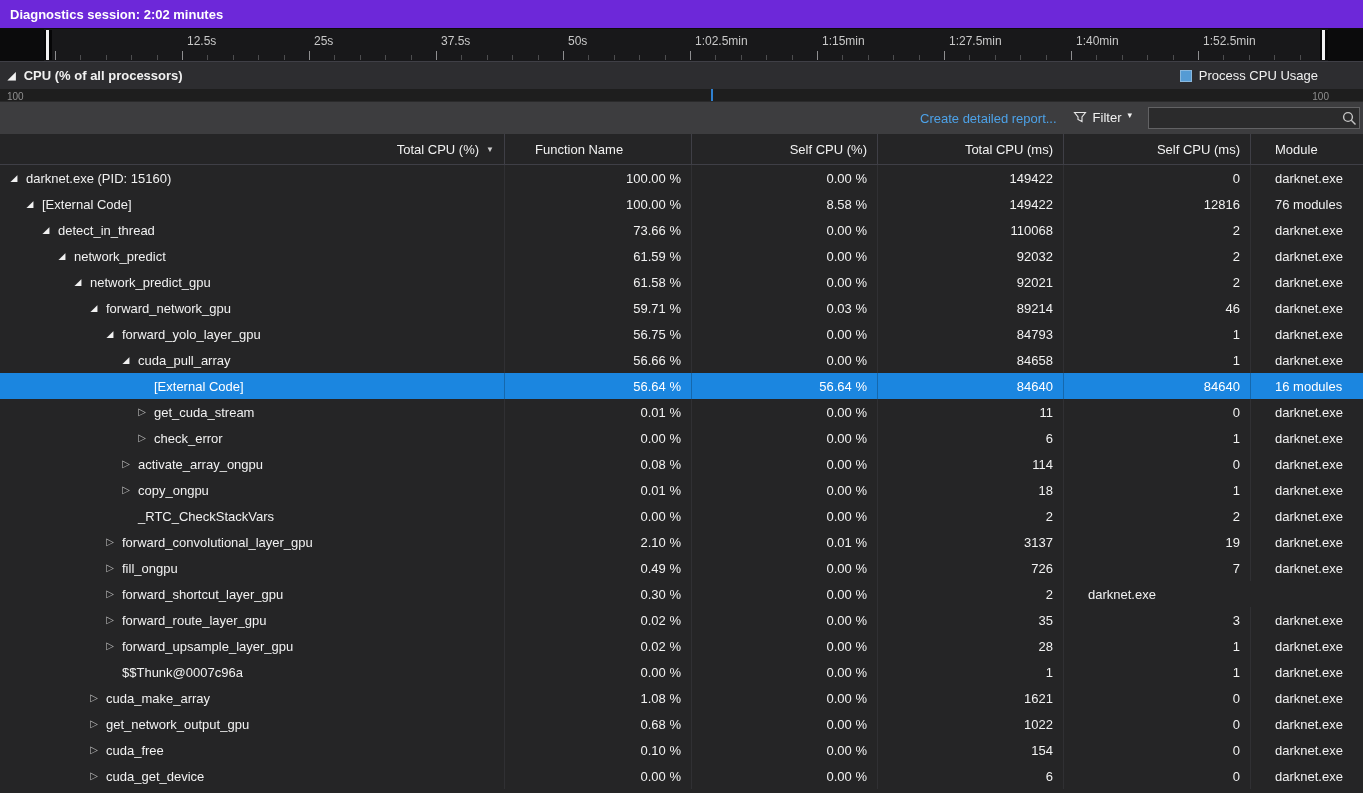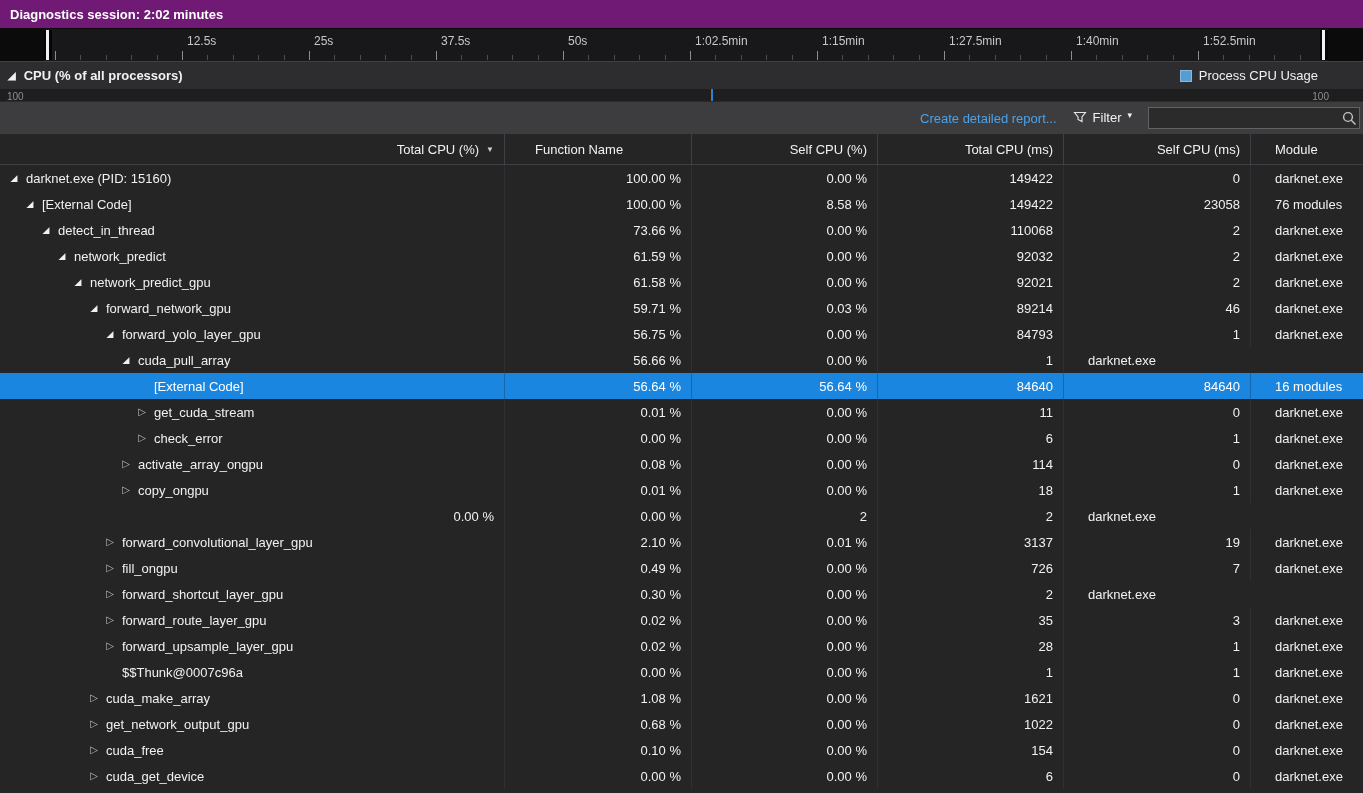--- a/index.html
+++ b/index.html
@@ -1,20 +1,20 @@
 <!DOCTYPE html>
 <html><head>
 <meta charset="utf-8">
 <style>
   * { margin:0; padding:0; box-sizing:border-box; }
   html,body { width:1363px; height:793px; overflow:hidden; background:#252526;
     font-family:"Liberation Sans", sans-serif; }
 
   
-  .top-bar { height:28px; background:#701a75; display:flex; align-items:center;
+  .top-bar { height:28px; background:#6d28d9; display:flex; align-items:center;
     padding-left:10px; color:#ffffff; font-size:13px; font-weight:bold; }
 
   
   .ruler { position:relative; height:33px; background:#18181a; border-top:1px solid #0c0c0c; }
   .cap { position:absolute; top:0; bottom:0; background:#0b0b0c; }
   .cap.left { left:0; width:44px; }
   .cap.right { left:1328px; right:0; }
   .handle { position:absolute; top:1px; bottom:1px; width:8px; background:#060607; z-index:3; }
   .handle .grip { position:absolute; left:2px; top:0; bottom:0; width:3px; background:#f2f2f2; }
   .handle.left { left:44px; }
@@ -227,21 +227,21 @@
       <div class="td module">darknet.exe</div>
     </div>
     <div class="tr">
       <div class="td name" style="padding-left: 24px;">
         <span class="expander expanded">◢</span>
         <span class="fn-label">[External Code]</span>
       </div>
       <div class="td num">100.00 %</div>
       <div class="td num">8.58 %</div>
       <div class="td num">149422</div>
-      <div class="td num">23058</div>
+      <div class="td num">12816</div>
       <div class="td module">76 modules</div>
     </div>
     <div class="tr">
       <div class="td name" style="padding-left: 40px;">
         <span class="expander expanded">◢</span>
         <span class="fn-label">detect_in_thread</span>
       </div>
       <div class="td num">73.66 %</div>
       <div class="td num">0.00 %</div>
       <div class="td num">110068</div>
@@ -292,20 +292,21 @@
       <div class="td num">1</div>
       <div class="td module">darknet.exe</div>
     </div>
     <div class="tr">
       <div class="td name" style="padding-left: 120px;">
         <span class="expander expanded">◢</span>
         <span class="fn-label">cuda_pull_array</span>
       </div>
       <div class="td num">56.66 %</div>
       <div class="td num">0.00 %</div>
+      <div class="td num">84658</div>
       <div class="td num">1</div>
       <div class="td module">darknet.exe</div>
     </div>
     <div class="tr selected">
       <div class="td name" style="padding-left: 136px;">
         <span class="expander leaf"></span>
         <span class="fn-label">[External Code]</span>
       </div>
       <div class="td num">56.64 %</div>
       <div class="td num">56.64 %</div>
@@ -351,20 +352,24 @@
         <span class="expander collapsed">▷</span>
         <span class="fn-label">copy_ongpu</span>
       </div>
       <div class="td num">0.01 %</div>
       <div class="td num">0.00 %</div>
       <div class="td num">18</div>
       <div class="td num">1</div>
       <div class="td module">darknet.exe</div>
     </div>
     <div class="tr">
+      <div class="td name" style="padding-left: 120px;">
+        <span class="expander leaf"></span>
+        <span class="fn-label">_RTC_CheckStackVars</span>
+      </div>
       <div class="td num">0.00 %</div>
       <div class="td num">0.00 %</div>
       <div class="td num">2</div>
       <div class="td num">2</div>
       <div class="td module">darknet.exe</div>
     </div>
     <div class="tr">
       <div class="td name" style="padding-left: 104px;">
         <span class="expander collapsed">▷</span>
         <span class="fn-label">forward_convolutional_layer_gpu</span>

